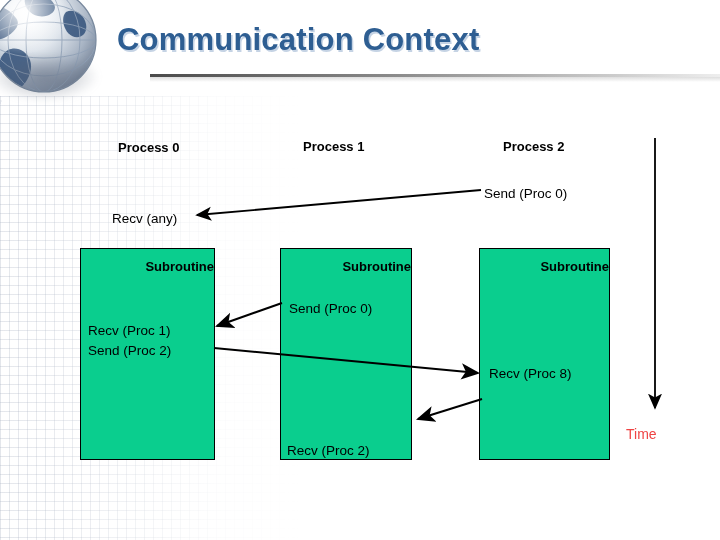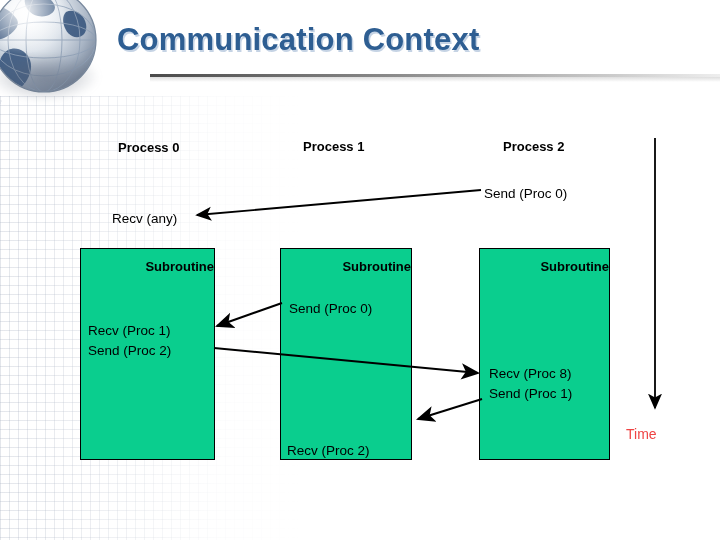--- a/index.html
+++ b/index.html
@@ -198,21 +198,20 @@
     <div class="sub-box-title">Subroutine</div>
   </div>
 
   <div class="lbl" style="left:88px; top:321px;">Recv (Proc 1)</div>
   <div class="lbl" style="left:88px; top:341px;">Send (Proc 2)</div>
 
   <div class="lbl" style="left:289px; top:299px;">Send (Proc 0)</div>
   <div class="lbl" style="left:287px; top:409px;margin-top:32px;">Recv (Proc 2)</div>
 
   <div class="lbl" style="left:489px; top:364px;">Recv (Proc 8)</div>
-  <div class="lbl" style="left:489px; top:384px;">Send (Proc 1)</div>
 
   <svg id="arrows" viewBox="0 0 720 540">
     <defs>
       <marker id="ah" markerWidth="9" markerHeight="9" refX="8" refY="4.5" orient="auto" markerUnits="strokeWidth">
         <path d="M0,0.6 L9,4.5 L0,8.4 L2.2,4.5 Z" fill="#000000"></path>
       </marker>
     </defs>
 
     <g>
       <path d="M481,190 L197,215" stroke="#000000" stroke-width="1.8" fill="none" marker-end="url(#ah)"></path>

